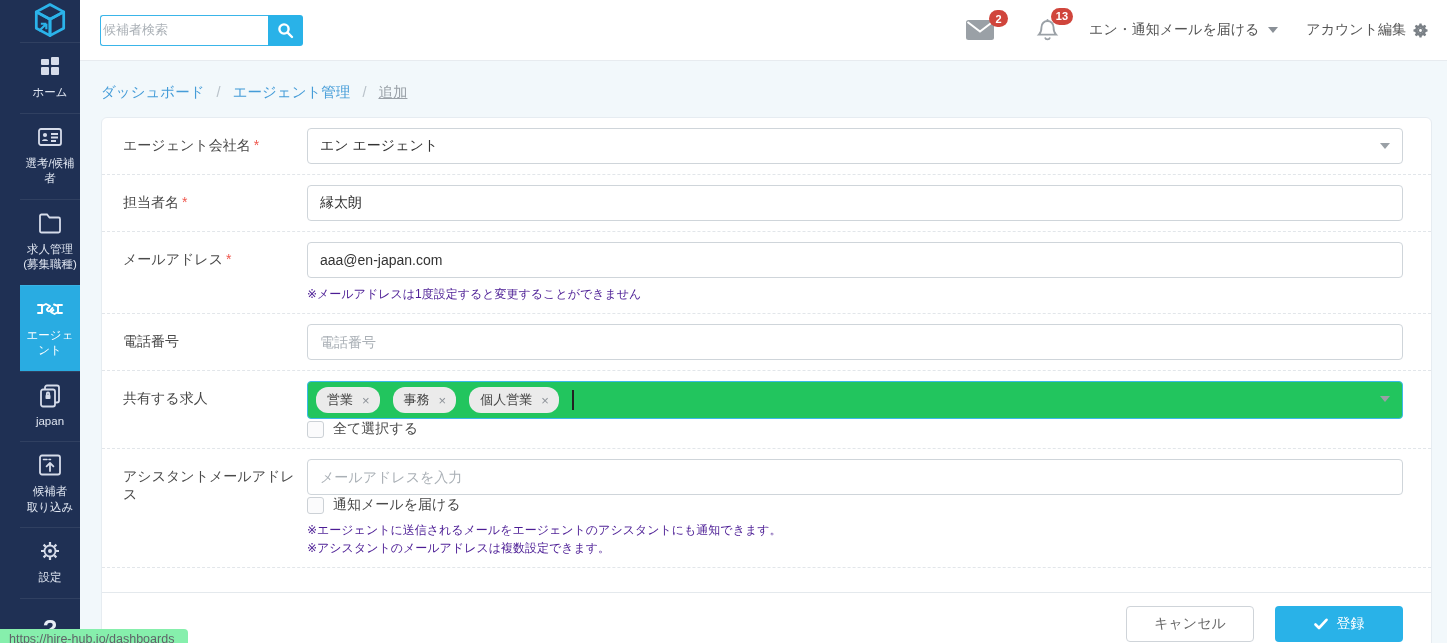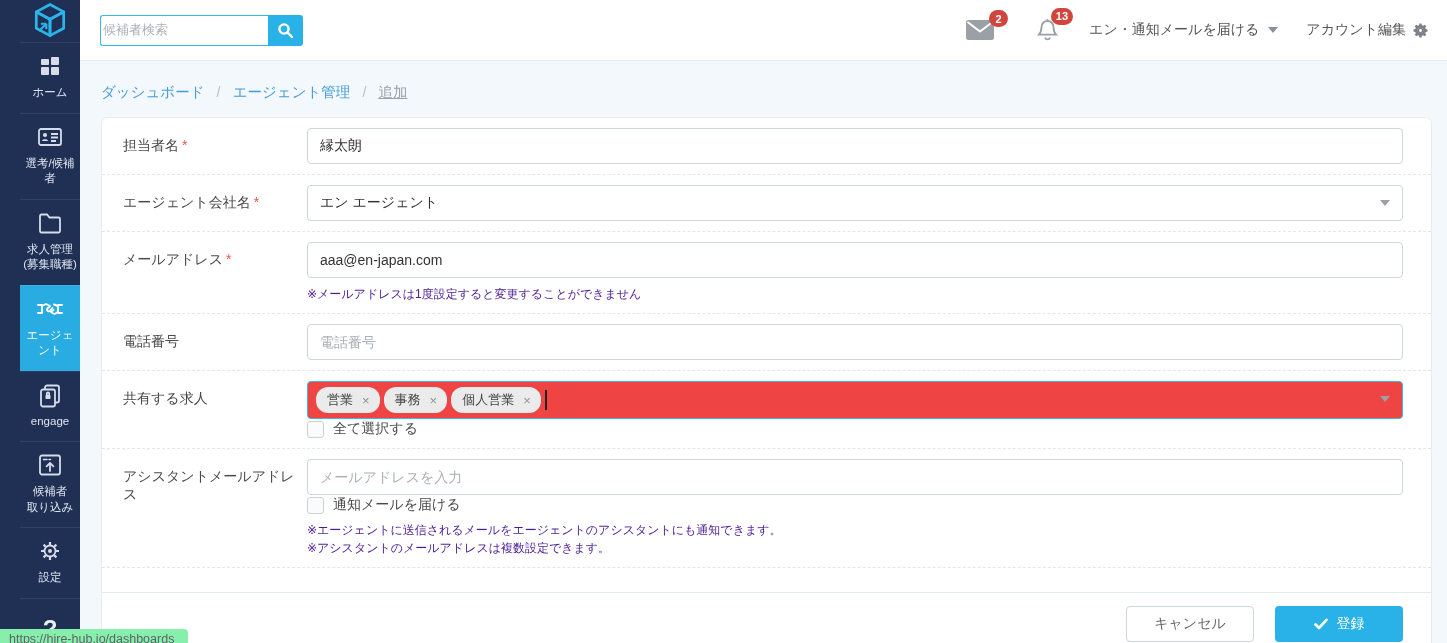--- a/index.html
+++ b/index.html
@@ -137,22 +137,22 @@
     position: absolute; right: 13px; top: 15px;
     width: 0; height: 0;
     border-left: 5px solid transparent; border-right: 5px solid transparent;
     border-top: 6px solid #9aa0a6;
   }
   .note { margin-top: 7px; font-size: 12px; color: #4c1d95; line-height: 1.5; }
   .tagbox {
     width: 100%; min-height: 38px;
     border: 1px solid #3cb8ea; border-radius: 4px;
     padding: 0 30px 0 8px;
-    display: flex; align-items: center; gap: 4px;
-    background: #ef4444; cursor: text;
+    display: flex; align-items: center; gap: 13px;
+    background: #22c55e; cursor: text;
   }
   .chip {
     background: #ebebeb; border-radius: 12px;
     padding: 4px 10px 4px 11px;
     font-size: 13px; color: #444;
     display: inline-flex; align-items: center; gap: 9px;
     white-space: nowrap;
   }
   .chip .x { color: #8d9298; font-size: 13px; cursor: pointer; }
   .tcaret {
@@ -263,21 +263,21 @@
 
   <div class="side-item">
     <span class="ic">
       <svg width="26" height="26" viewBox="0 0 26 26" fill="none" stroke="#d6dcea" stroke-width="1.8" style="margin:0 auto">
         <rect x="8" y="2.5" width="14" height="17" rx="2"></rect>
         <rect x="4" y="6.5" width="14" height="17" rx="2" fill="#1f3054"></rect>
         <rect x="8.5" y="12" width="5" height="4" rx="0.8" fill="#d6dcea" stroke="none"></rect>
         <path d="M9.8 12 V10.7 a1.2 1.2 0 0 1 2.4 0 V12"></path>
       </svg>
     </span>
-    <span class="lbl">engage</span>
+    <span class="lbl">japan</span>
   </div>
 
   <div class="side-item">
     <span class="ic">
       <svg width="26" height="24" viewBox="0 0 26 24" fill="none" stroke="#d6dcea" stroke-width="1.8" stroke-linecap="round" style="margin:0 auto">
         <rect x="3" y="2.5" width="20" height="19" rx="2"></rect>
         <path d="M6.5 6.5 H10 M12 6.5 H13.5" stroke-width="1.6"></path>
         <path d="M13 18 V10 M13 10 L9.6 13.4 M13 10 L16.4 13.4"></path>
       </svg>
     </span>
@@ -361,36 +361,36 @@
     <a>エージェント管理</a>
     <span class="bc-sep">/</span>
     <span class="bc-current">追加</span>
   </nav>
 
   <div class="content">
     <div class="card">
 
       <div class="frow">
         <div class="flabel">
-          <span>担当者名</span><span class="req">*</span>
-        </div>
-        <div class="ffield">
-          <input class="tinput" type="text" value="縁太朗" style="">
-        </div>
-      </div>
-
-      <div class="frow">
-        <div class="flabel">
           <span>エージェント会社名</span><span class="req">*</span>
         </div>
         <div class="ffield">
           <div class="selectbox">
             <span>エン エージェント</span>
           </div>
           <span class="select-caret"></span>
+        </div>
+      </div>
+
+      <div class="frow">
+        <div class="flabel">
+          <span>担当者名</span><span class="req">*</span>
+        </div>
+        <div class="ffield">
+          <input class="tinput" type="text" value="縁太朗" style="">
         </div>
       </div>
 
       <div class="frow">
         <div class="flabel">
           <span>メールアドレス</span><span class="req">*</span>
         </div>
         <div class="ffield">
           <input class="tinput" type="text" value="aaa@en-japan.com" style="">
           <div class="note">※メールアドレスは1度設定すると変更することができません</div>

